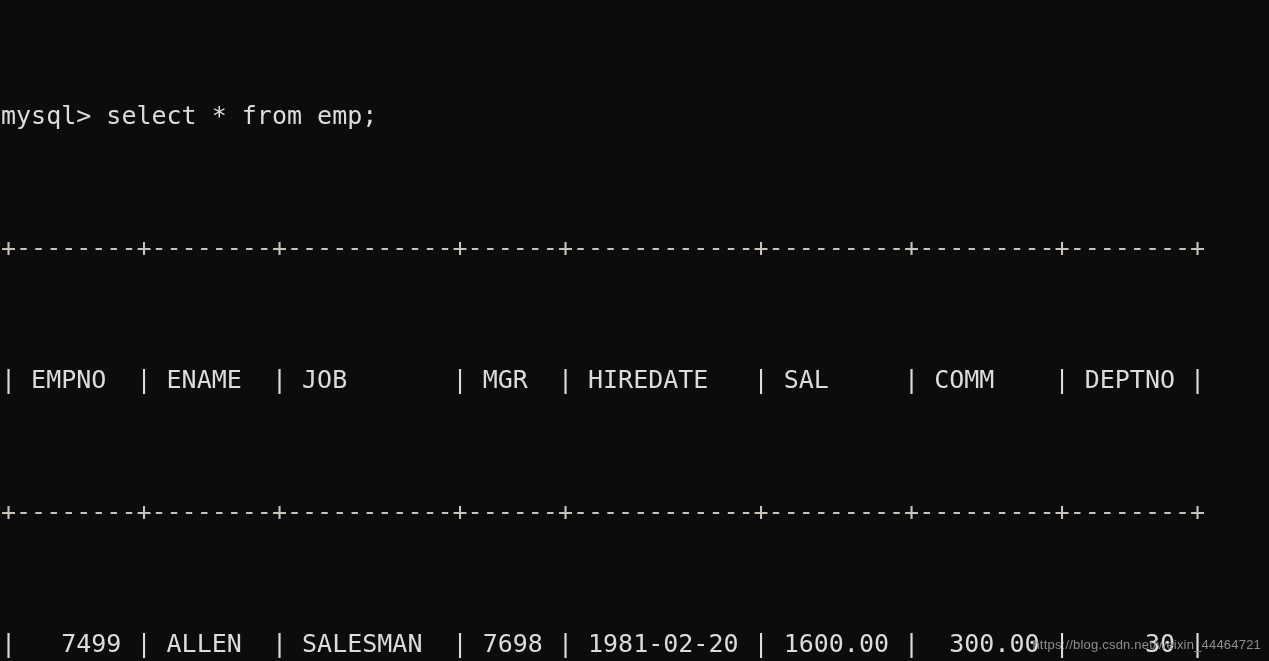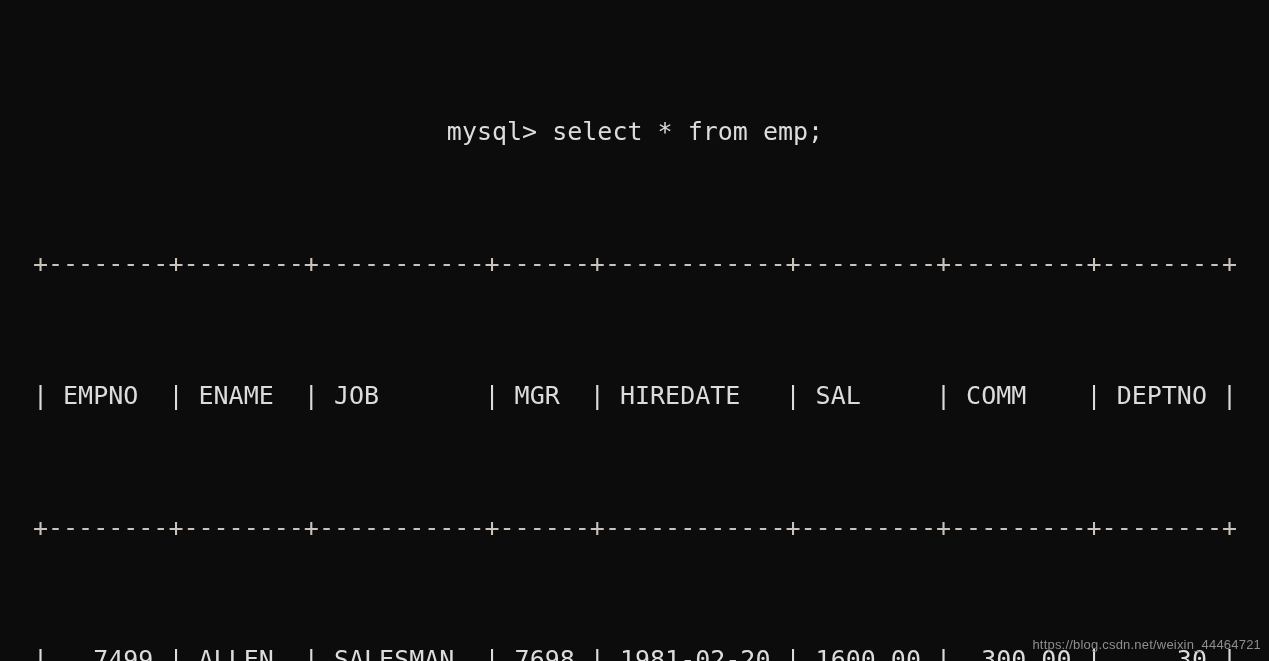--- a/index.html
+++ b/index.html
@@ -19,23 +19,22 @@
     position: relative;
     width: 1269px;
     height: 661px;
     background: #0d0c0c;
     color: #d8d8d8;
     font-family: "DejaVu Sans Mono", "Liberation Mono", monospace;
     font-size: 25px;
     line-height: 33px;
     letter-spacing: 0px;
     white-space: pre;
-    padding: 16px;
+    padding: 0;
     box-sizing: border-box;
-    text-align: center;
   }
 
   .term-line {
     display: block;
     height: 33px;
     line-height: 33px;
     white-space: pre;
     font-variant-ligatures: none;
     color: #d9d9d9;
     padding-left: 1px;

